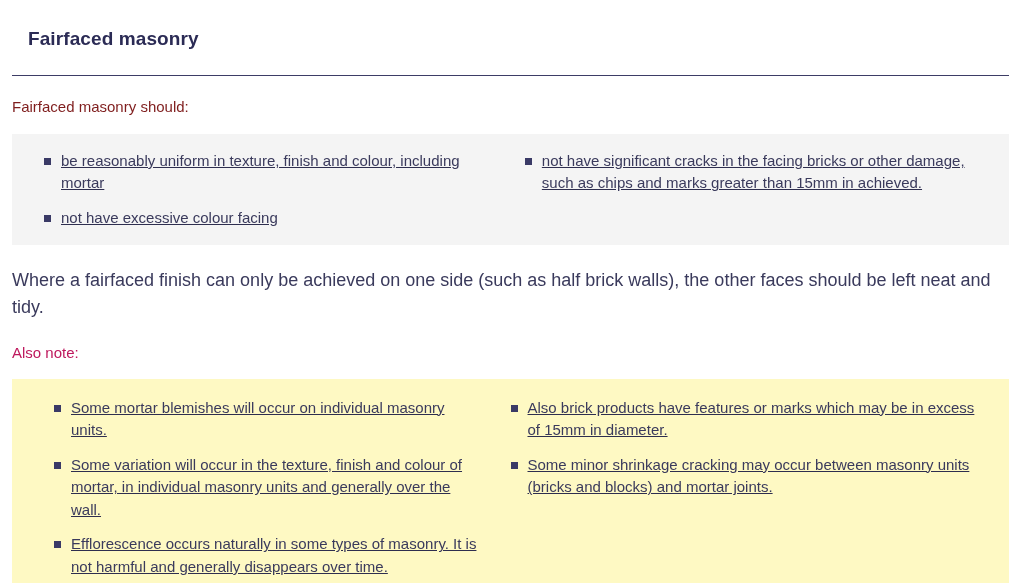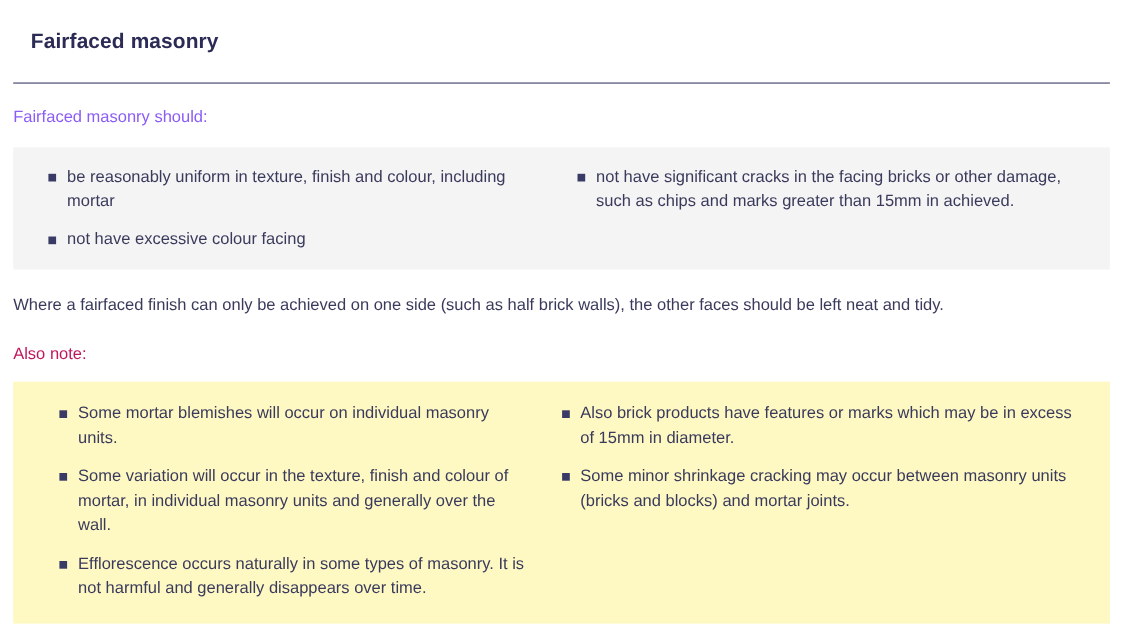--- a/index.html
+++ b/index.html
@@ -31,32 +31,33 @@
     padding-bottom: 9px;
     margin: 16px;
   }
   .title-rule {
     border: 0;
     border-top: 1px solid #3d3d66;
     margin: 0 0 0 0;
   }
   .lead {
     font-size: 15px;
-    color: #8b5cf6;
+    color: #7f1d1d;
     margin: 20px 0 16px 0;
     line-height: 1.45;
   }
   .panel {
     background: #f4f4f4;
     box-sizing: border-box;
     padding: 16px 20px 16px 20px;
   }
   .panel-cols {
     display: flex;
     width: 100%;
+    text-decoration: underline;
   }
   .col {
     box-sizing: border-box;
   }
   .col-left-1 { width: 51.5%; padding-right: 22px; padding-left: 12px; }
   .col-right-1 { width: 48.5%; padding-left: 0px; }
 
   .col-left-2 { width: 50%; padding-right: 30px; padding-left: 22px; }
   .col-right-2 { width: 50%; padding-left: 0px; }
 
@@ -79,21 +80,21 @@
   ul.bullets li .sq {
     position: absolute;
     left: 0;
     top: 8px;
     width: 7px;
     height: 7px;
     background: #3a3a66;
     display: block;
   }
   .para {
-    font-size: 15px;
+    font-size: 18px;
     color: #3a3a5c;
     line-height: 1.5;
     margin: 22px 0 0 0;
   }
   .also {
     font-size: 15px;
     color: #be185d;
     line-height: 1.5;
     margin: 21px 0 14px 0;
   }

